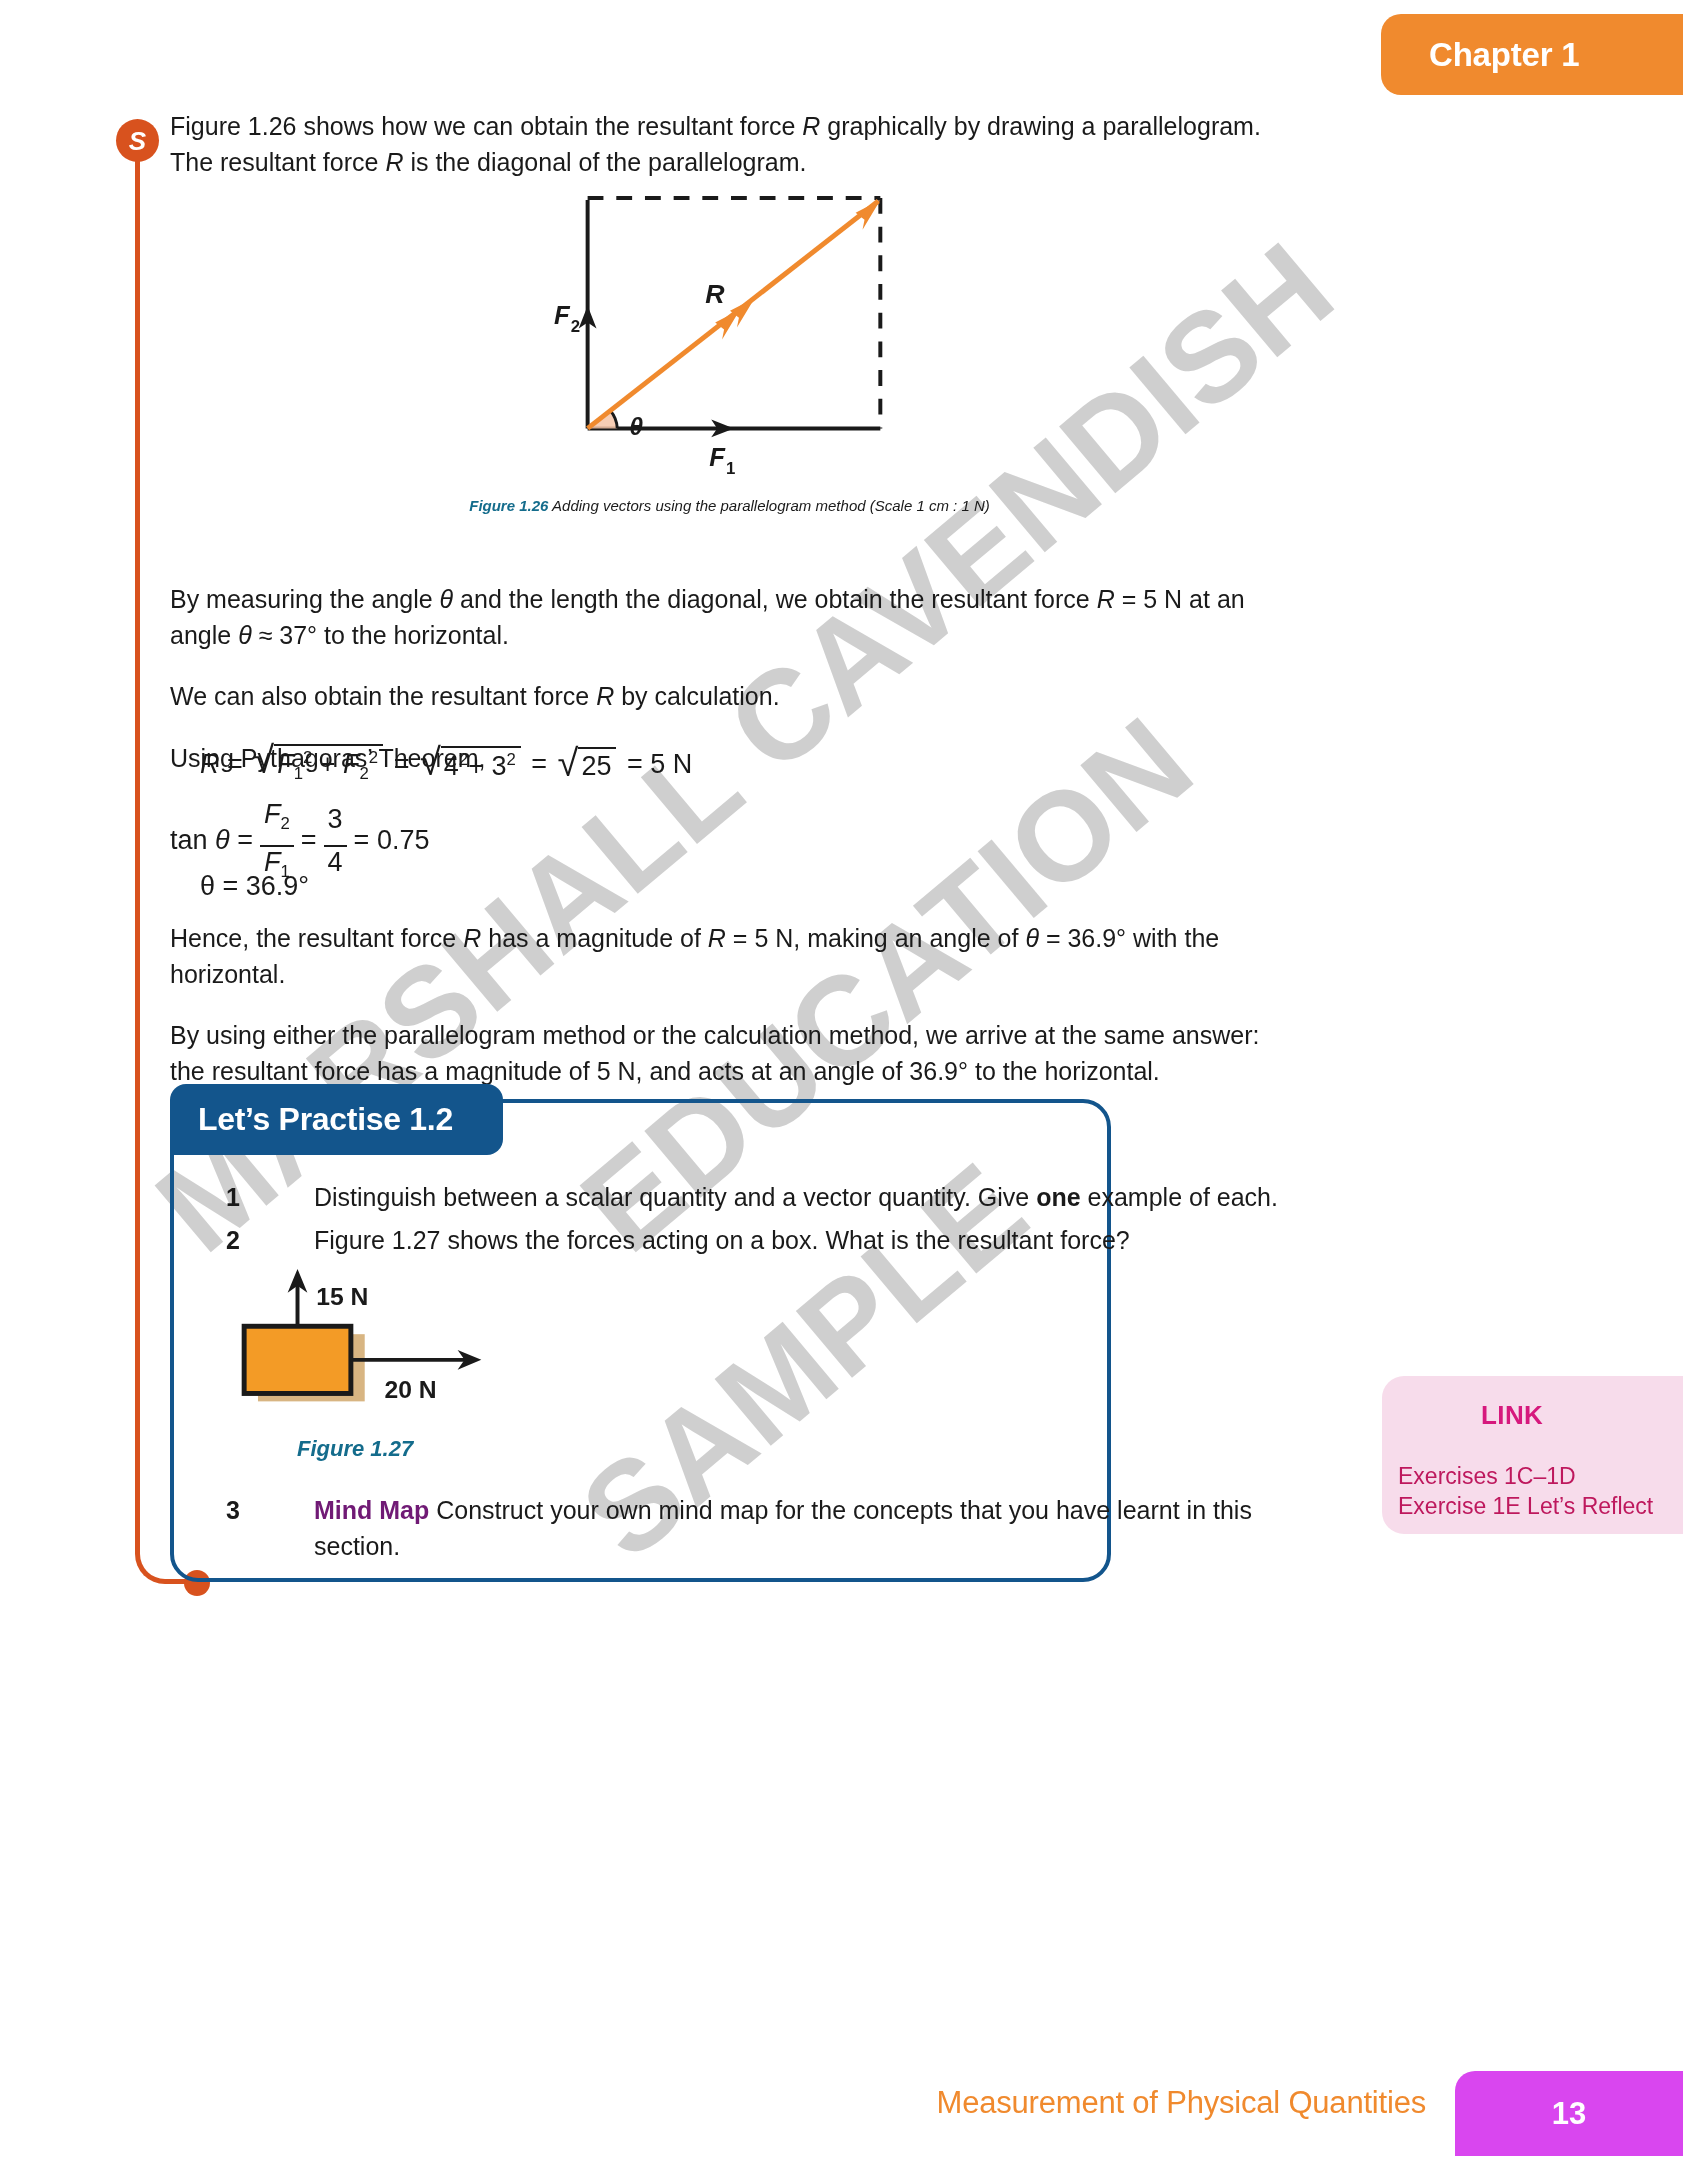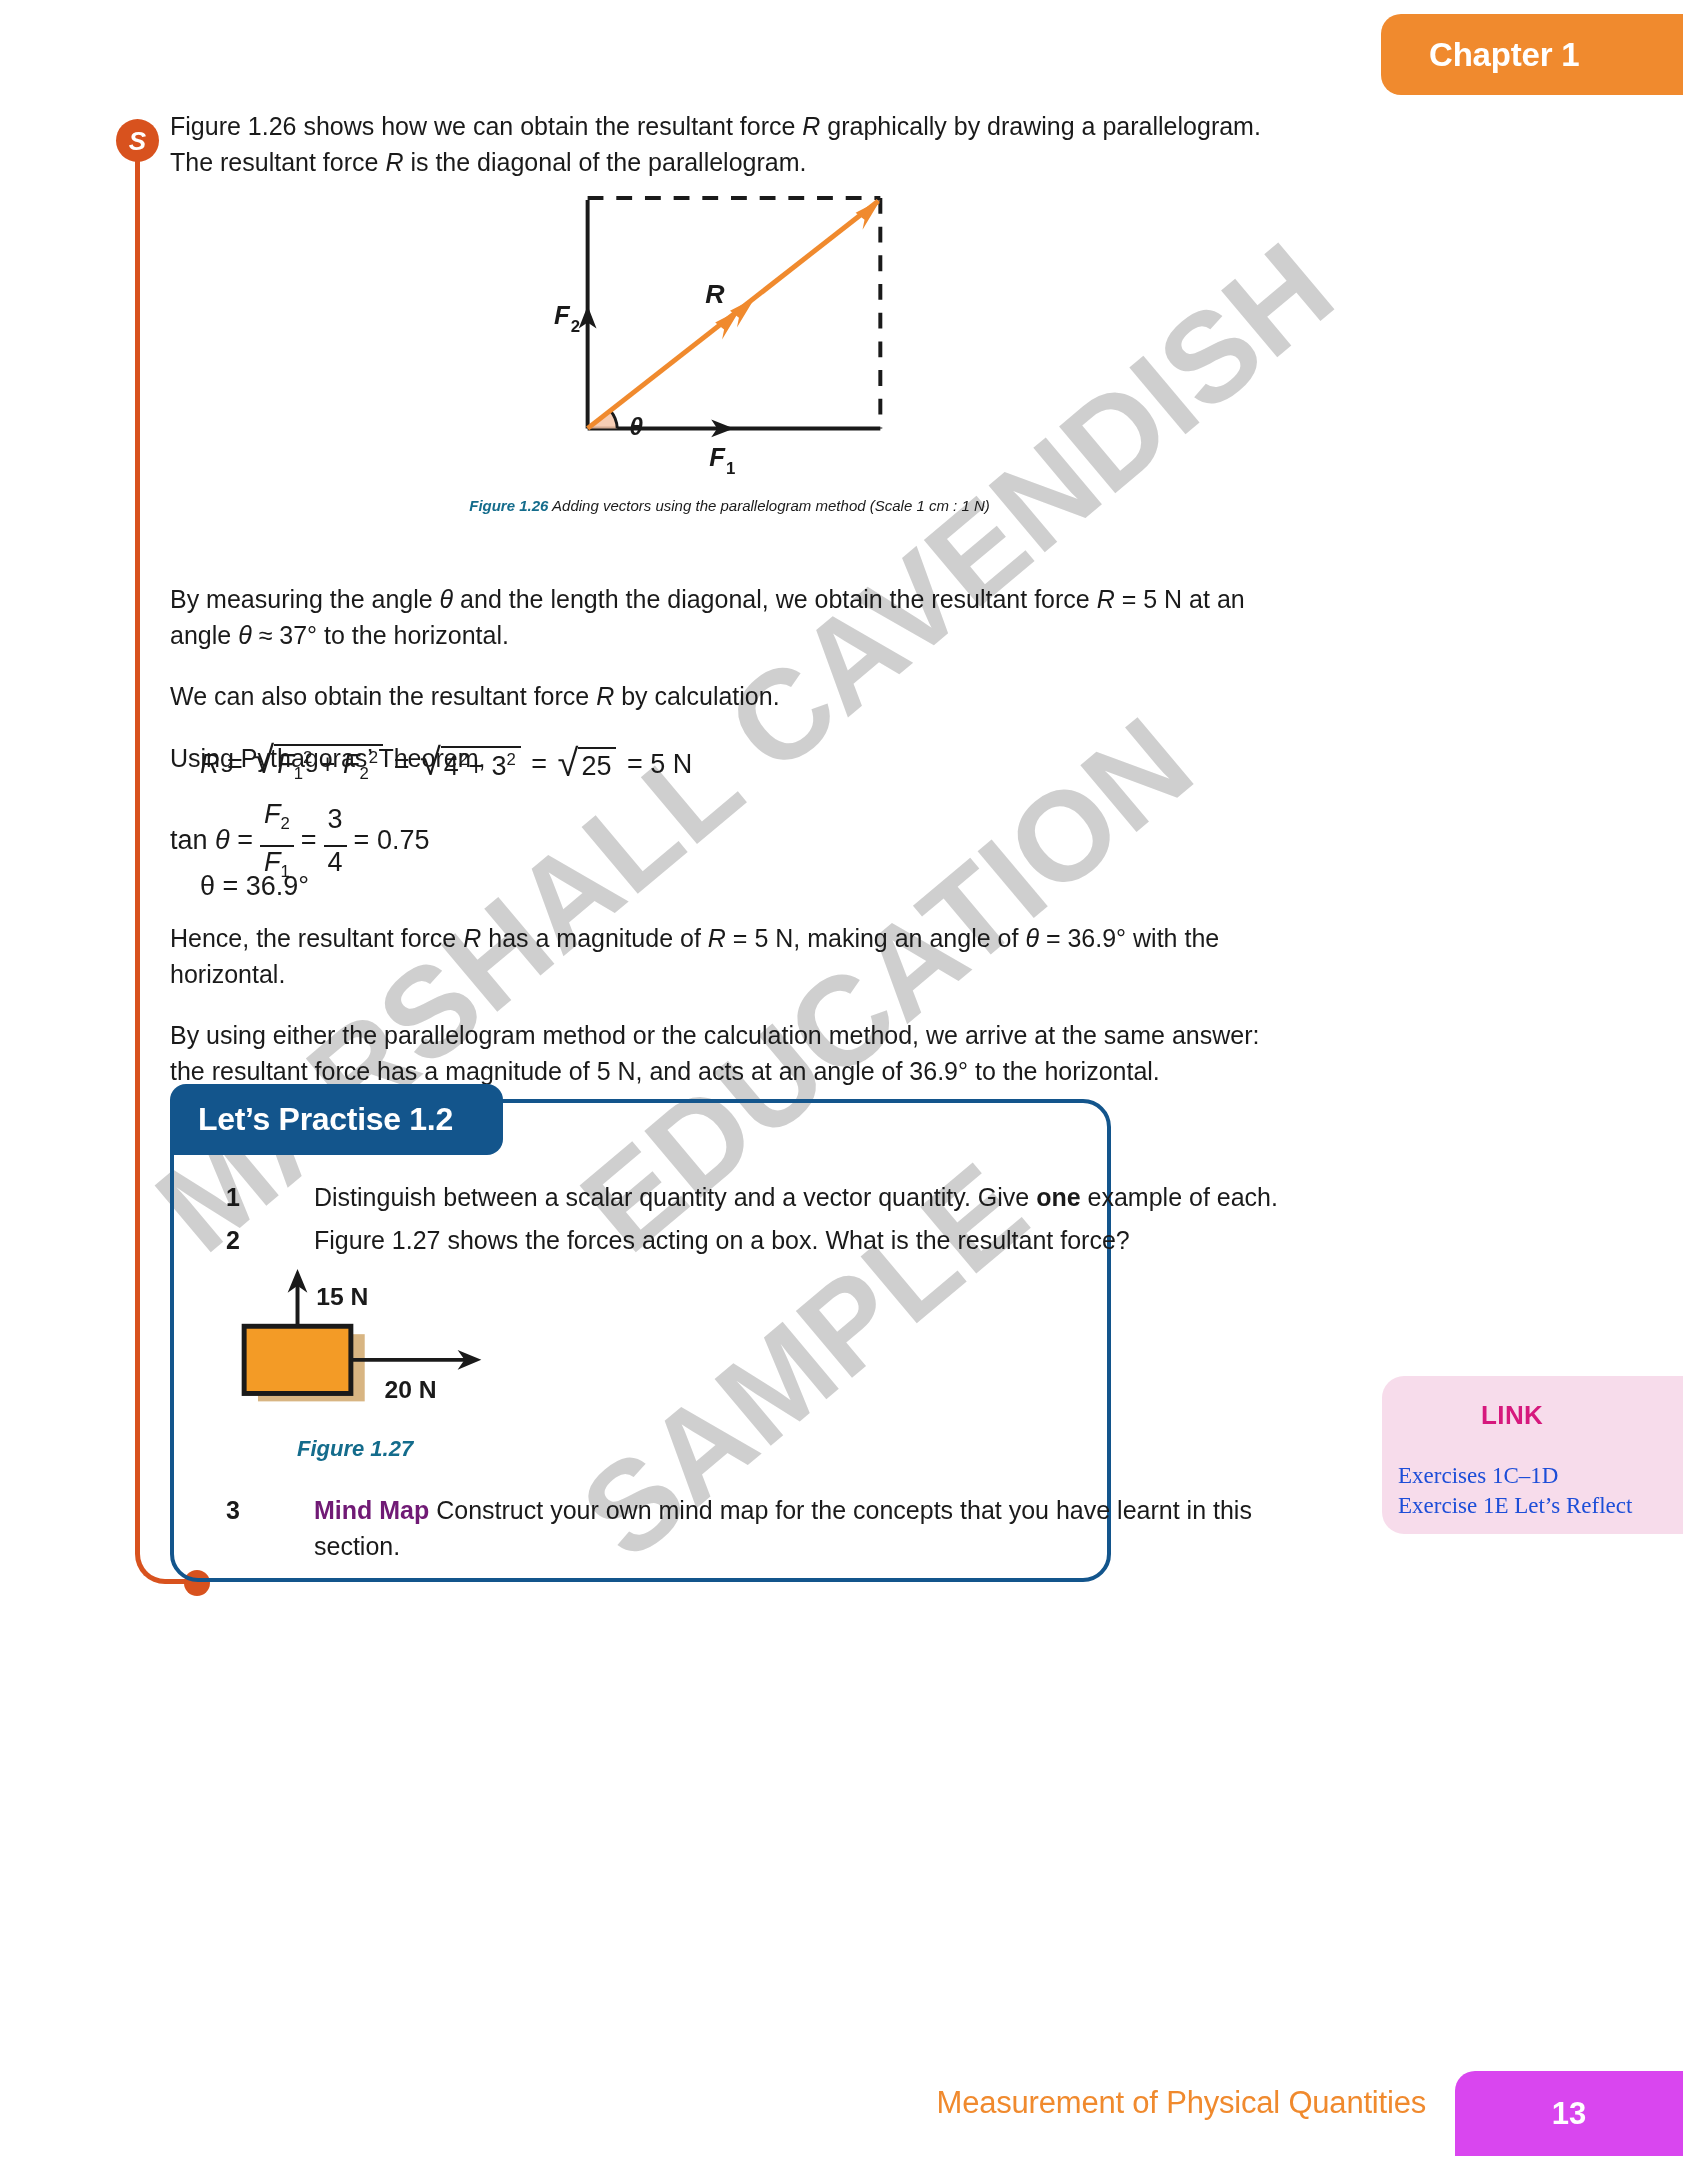--- a/index.html
+++ b/index.html
@@ -161,21 +161,21 @@
     position:absolute; left:1394px; top:1384px;
     width:71px; height:71px;
   }
   #link-title {
     position:absolute; left:1481px; top:1400px;
     color:#D6197D; font-size:26px; font-weight:bold;
     letter-spacing:0.4px; z-index:11;
   }
   #link-lines {
     position:absolute; left:1398px; top:1461px;
-    font-size:23px; line-height:1.32; z-index:11; color:#1d4ed8;font-family:Liberation Serif, serif;
+    font-size:23px; line-height:1.32; z-index:11; color:#be185d;
   }
 
   
   #footer-title {
     position:absolute; right:257px; bottom:57px;
     color:#F08A2E; font-size:31px; font-weight:normal;
     z-index:10; letter-spacing:-0.2px;
   }
   #footer-page {
     position:absolute; right:0; bottom:22px;

